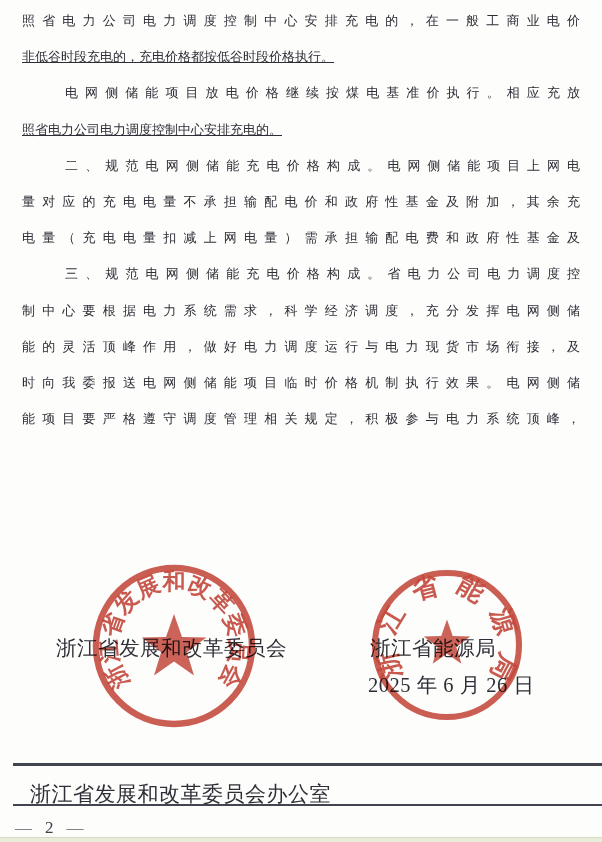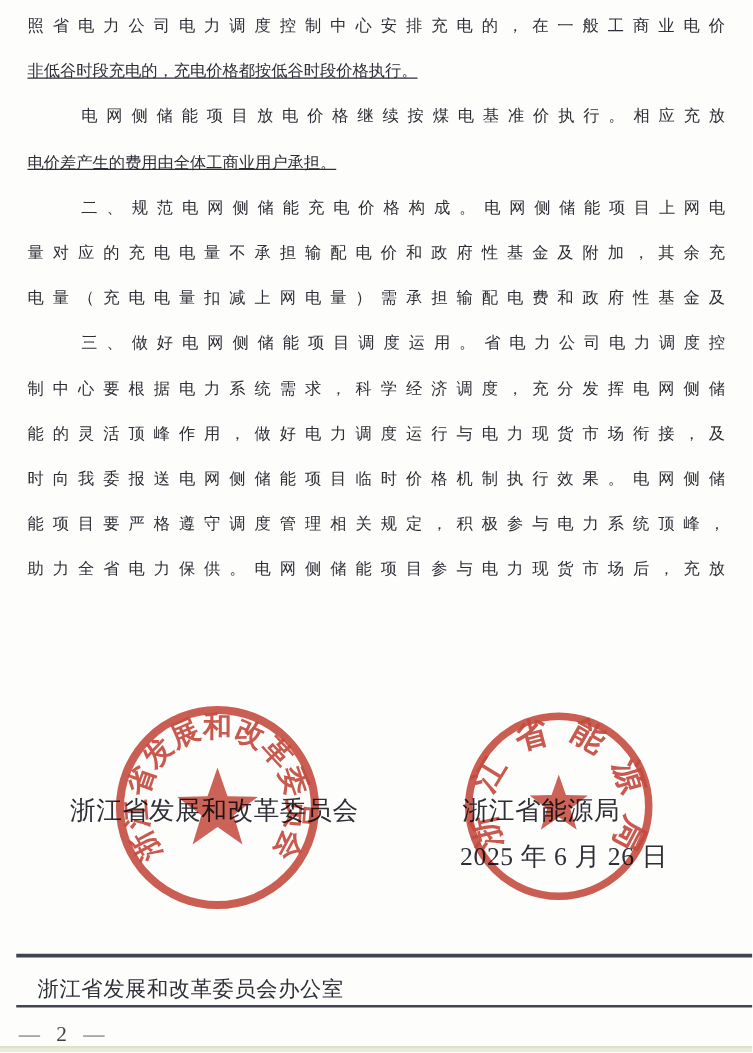--- a/index.html
+++ b/index.html
@@ -36,21 +36,21 @@
   .sig-date{left:356px;top:671px;font-size:20.5px;margin-left:12px;}
   .seal{position:absolute;mix-blend-mode:multiply;opacity:.92;}
   .seal-ring{fill:none;stroke:var(--seal-red);stroke-opacity:.88;}
   .seal-star{fill:var(--seal-red);fill-opacity:.85;}
   .seal-arc{fill:var(--seal-red);fill-opacity:.9;font-weight:700;
     font-family:"DejaVu Sans","Liberation Sans",sans-serif;}
   .arc-left{font-size:23px;letter-spacing:.5px;}
   .arc-right{font-size:26px;letter-spacing:14px;}
   .rule-top{position:absolute;left:13px;top:763px;width:589px;height:2.5px;background:var(--rule);}
   .rule-bottom{position:absolute;left:13px;top:804px;width:589px;height:2px;background:var(--rule);}
-  .footer-issuer{position:absolute;left:30px;top:780px;font-size:17px;letter-spacing:.5px;color:var(--ink);white-space:nowrap;}
+  .footer-issuer{position:absolute;left:30px;top:780px;font-size:21px;letter-spacing:.5px;color:var(--ink);white-space:nowrap;}
   .footer-date{position:absolute;right:15px;top:780px;font-size:17.5px;letter-spacing:.5px;color:var(--ink);white-space:nowrap;}
   .page-num{
     position:absolute;left:15px;top:818px;display:flex;align-items:center;gap:13px;
     font-size:17px;color:var(--page-num);
   }
   .page-num .dash{letter-spacing:0;color:#6a7076;}
   .page-num .num{color:#3c4048;}
   .scan-edge{
     position:absolute;left:0;bottom:0;width:602px;height:4px;
     background:var(--scan-edge);border-top:1px solid #d6d9c2;
@@ -58,30 +58,29 @@
 </style>
 </head>
 <body>
 
 <div class="page">
 
   <div class="body-text">
     <div class="line"><span>照省电力公司电力调度控制中心安排充电的，在一般工商业电价</span></div>
     <div class="line end"><span>非低谷时段充电的，充电价格都按低谷时段价格执行。</span></div>
     <div class="line indent"><span>电网侧储能项目放电价格继续按煤电基准价执行。相应充放</span></div>
-    <div class="line end"><span>电价差产生的费用由全体工商业用户承担。</span></div>
+    <div class="line end"><span>照省电力公司电力调度控制中心安排充电的。</span></div>
     <div class="line indent"><span class="lead">二、规范电网侧储能充电价格构成。</span><span>电网侧储能项目上网电</span></div>
     <div class="line"><span>量对应的充电电量不承担输配电价和政府性基金及附加，其余充</span></div>
     <div class="line"><span>电量（充电电量扣减上网电量）需承担输配电费和政府性基金及</span></div>
-    <div class="line indent"><span class="lead">三、做好电网侧储能项目调度运用。</span><span>省电力公司电力调度控</span></div>
+    <div class="line indent"><span class="lead">三、规范电网侧储能充电价格构成。</span><span>省电力公司电力调度控</span></div>
     <div class="line"><span>制中心要根据电力系统需求，科学经济调度，充分发挥电网侧储</span></div>
     <div class="line"><span>能的灵活顶峰作用，做好电力调度运行与电力现货市场衔接，及</span></div>
     <div class="line"><span>时向我委报送电网侧储能项目临时价格机制执行效果。电网侧储</span></div>
     <div class="line"><span>能项目要严格遵守调度管理相关规定，积极参与电力系统顶峰，</span></div>
-    <div class="line"><span>助力全省电力保供。电网侧储能项目参与电力现货市场后，充放</span></div>
   </div>
 
   <div class="sig sig-left">浙江省发展和改革委员会</div>
   <div class="sig sig-right">浙江省能源局</div>
   <div class="sig sig-date">2025 年 6 月 26 日</div>
 
   <svg class="seal" style="left:86px;top:558px;" width="176" height="176" viewBox="0 0 176 176">
     <circle class="seal-ring" cx="88" cy="88" r="78" stroke-width="6.5"></circle>
     <polygon class="seal-star" transform="translate(88,90)" points="0,-34 8,-11 32.3,-10.5 12.9,4.2 20,27.5 0,13.6 -20,27.5 -12.9,4.2 -32.3,-10.5 -8,-11"></polygon>
     <defs>

